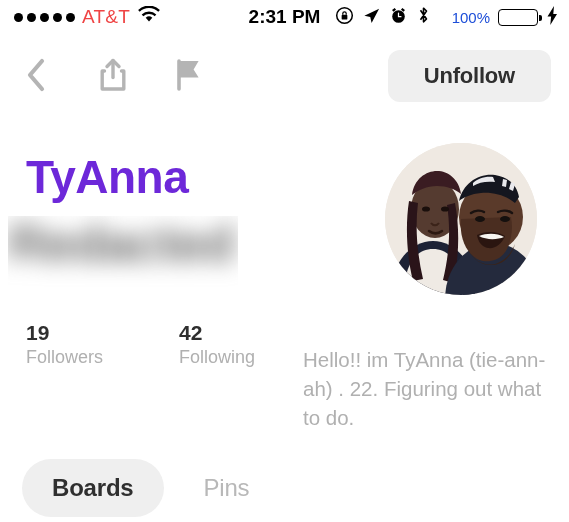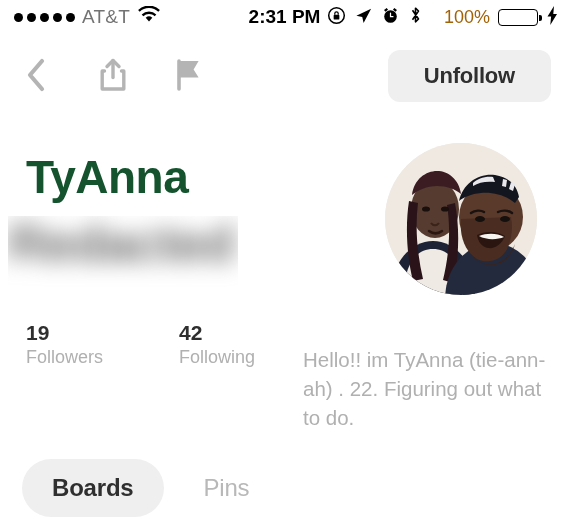--- a/index.html
+++ b/index.html
@@ -40,40 +40,40 @@
   .sig-dots i {
     display: block;
     width: 9px;
     height: 9px;
     border-radius: 50%;
     background: #000;
   }
   .carrier {
     font-size: 19px;
     letter-spacing: 0.2px;
-    color: #737373;
+    color: #ef4444;
   }
   .sb-center {
     position: absolute;
     left: 0; right: 0;
     text-align: center;
     font-size: 19px;
     font-weight: bold;
     color: #000;
   }
   .sb-right {
     position: absolute;
     right: 10px;
     display: flex;
     align-items: center;
     gap: 8px;
   }
   .pct {
-    font-size: 18px;
-    color: #a16207;
+    font-size: 15px;
+    color: #1d4ed8;
     margin-left: 13px;
   }
   .battery {
     position: relative;
     width: 40px;
     height: 17px;
     border: 1.6px solid #000;
     border-radius: 4px;
     box-sizing: border-box;
     padding: 1.5px;
@@ -132,21 +132,21 @@
     letter-spacing: -0.2px;
   }
 
   
   .profile-name {
     position: absolute;
     left: 26px;
     top: 154px;
     font-size: 46px;
     font-weight: bold;
-    color: #14532d;
+    color: #6d28d9;
     letter-spacing: -0.5px;
     line-height: 1;
   }
   .profile-lastname {
     position: absolute;
     left: 8px;
     top: 216px;
     width: 230px;
     height: 74px;
     overflow: hidden;

